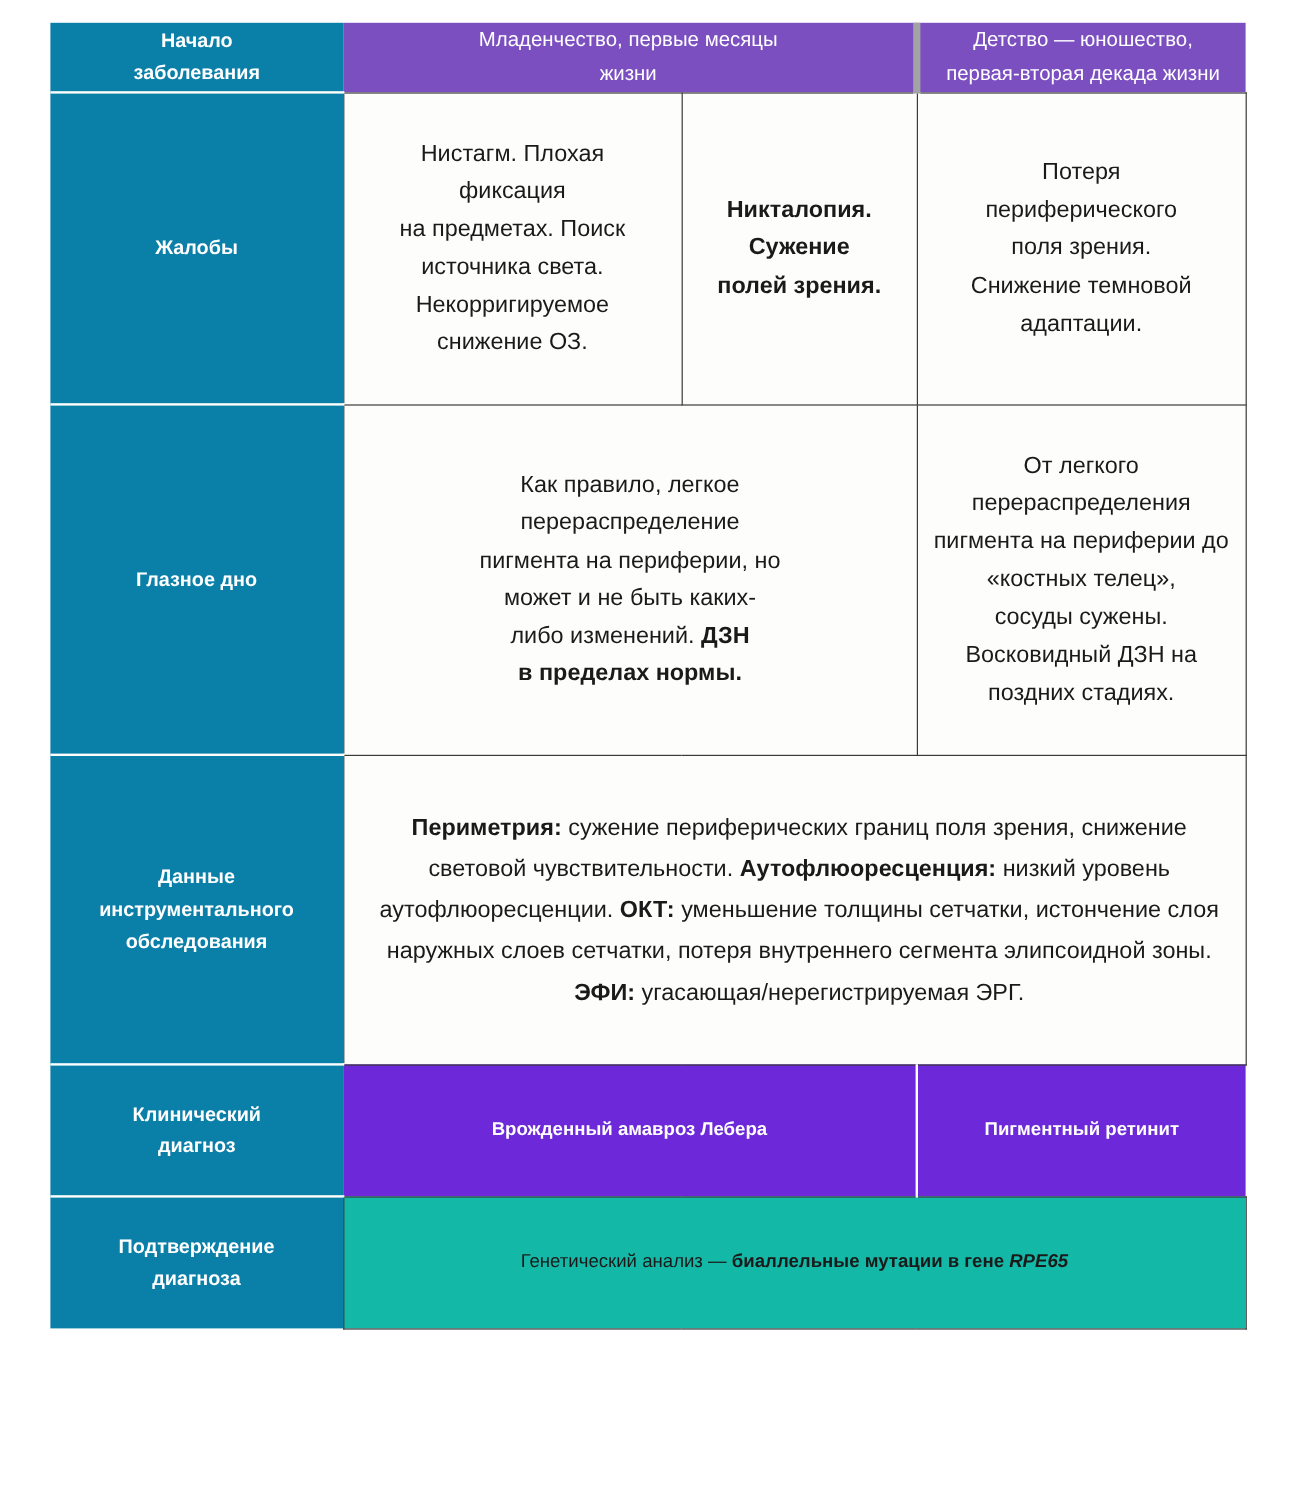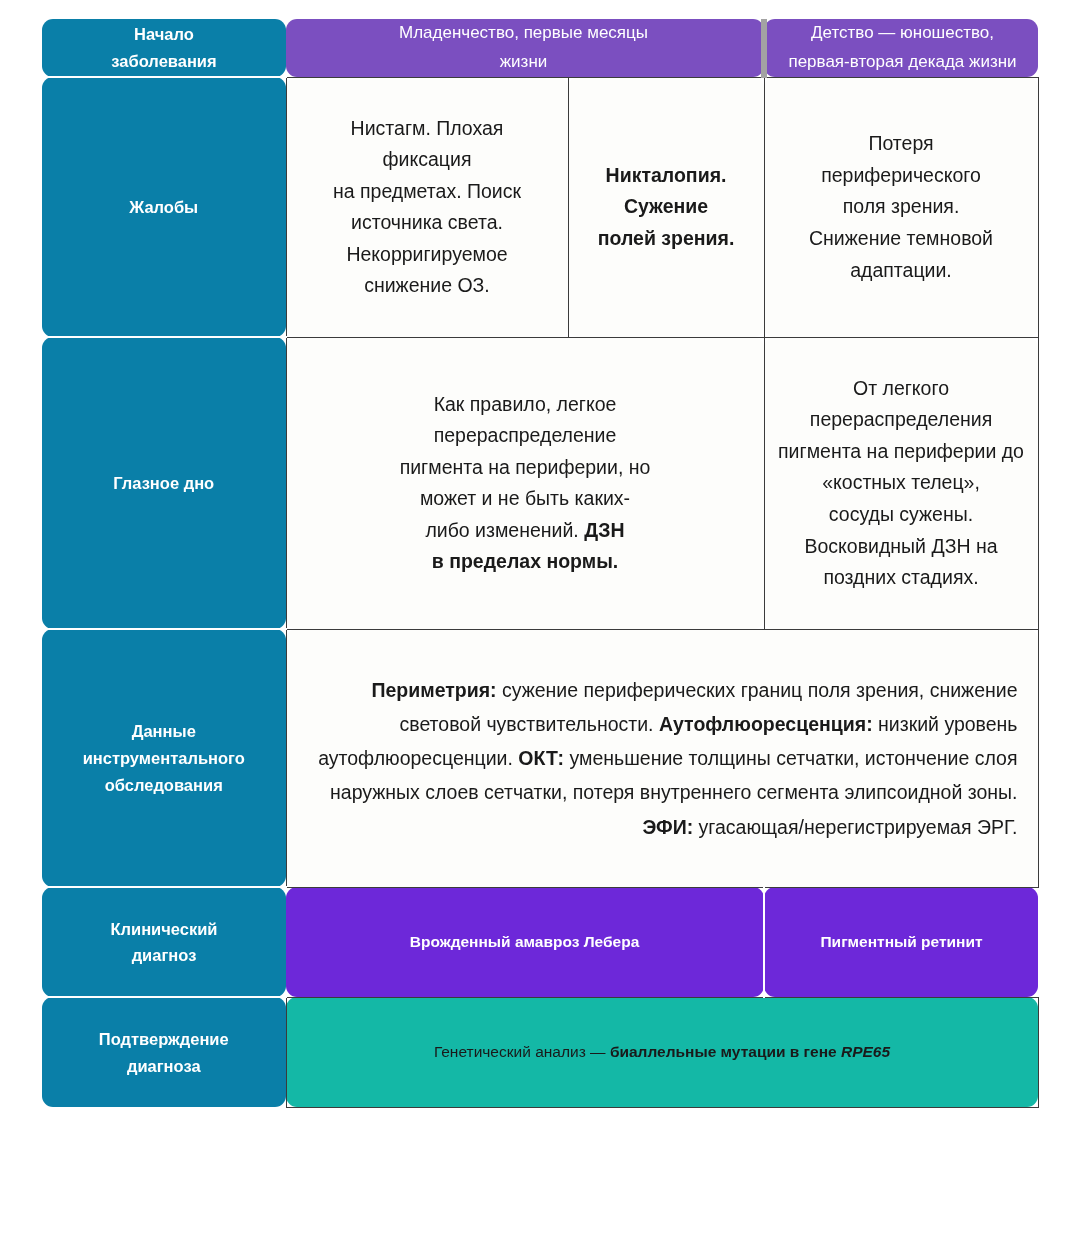--- a/index.html
+++ b/index.html
@@ -26,21 +26,20 @@
     left: 42px;
     top: 19px;
     width: 996px;
     border-collapse: collapse;
     table-layout: fixed;
   }
 
   .tbl td {
     vertical-align: middle;
     padding: 0;
-    border-radius: 11px;
   }
 
   
   .lbl {
     background: #0a7fa8;
     color: #ffffff;
     font-weight: bold;
     font-size: 16.5px;
     line-height: 1.62;
     text-align: center;
@@ -70,21 +69,21 @@
   .cell {
     background: #fdfdfb;
     color: #1a1a1a;
     font-size: 19.5px;
     line-height: 1.62;
     text-align: center;
     padding: 14px 16px;
     border: 1px solid #3b3b3b;
   }
   .cell.wide {
-    text-align: right;
+    text-align: center;
     font-size: 19.5px;
     line-height: 1.76;
     padding: 18px 20px 18px 28px;
   }
   .cell b { font-weight: bold; }
 
   
   .dx {
     background: #6d28d9;
     color: #ffffff;

